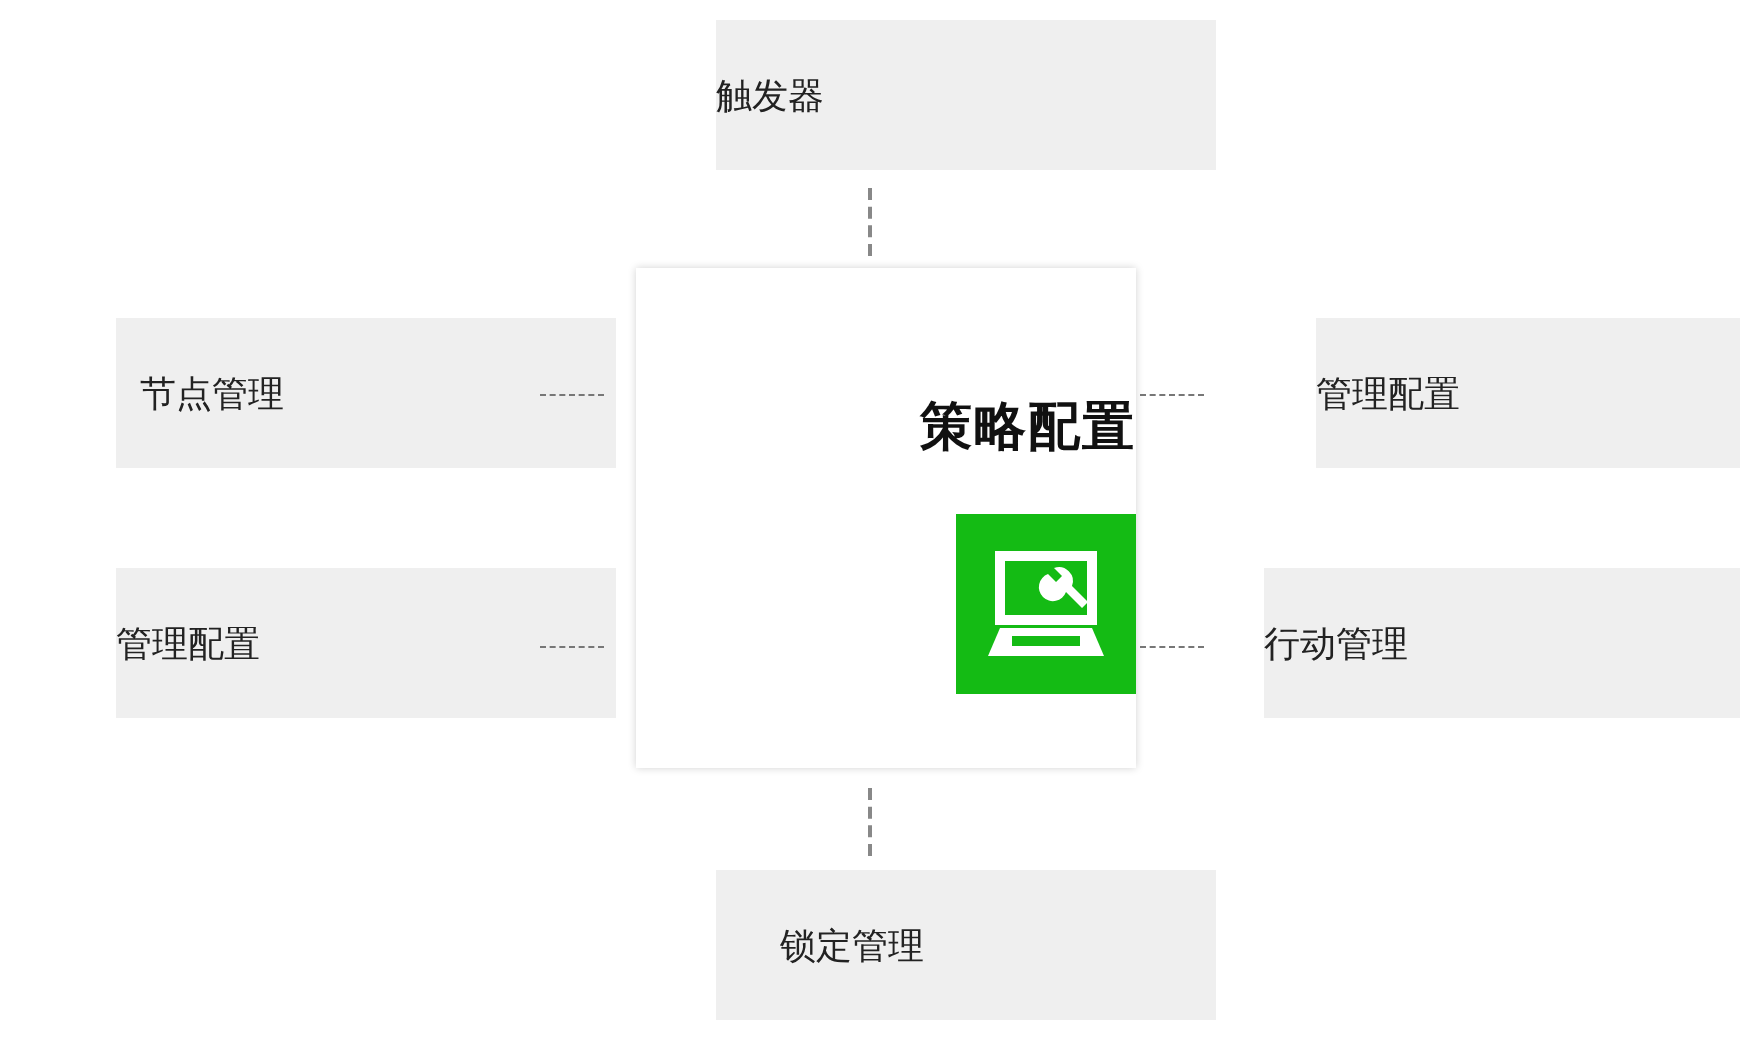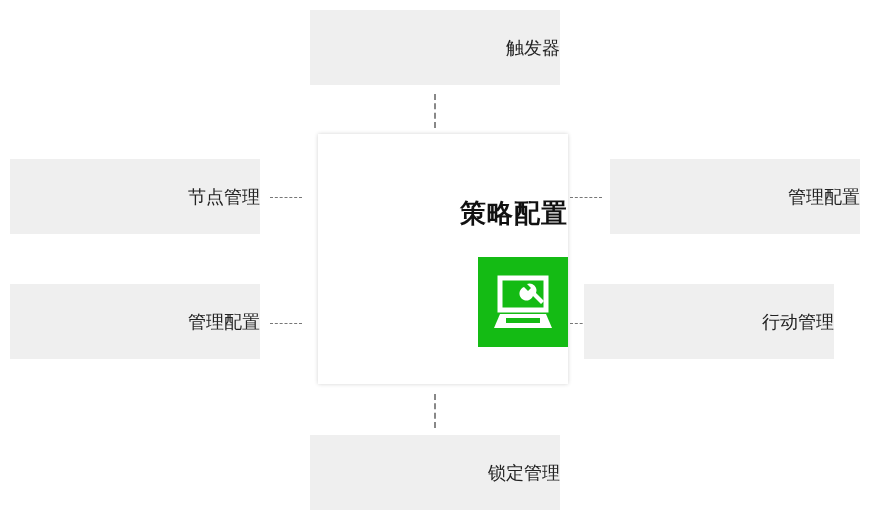--- a/index.html
+++ b/index.html
@@ -1,40 +1,40 @@
 <!DOCTYPE html>
 <html><head>
 <meta charset="utf-8">
 <style>
   html, body { margin:0; padding:0; background:#ffffff; }
   body { width:870px; height:520px; position:relative; overflow:hidden;
          font-family:"DejaVu Sans","Liberation Sans",sans-serif; }
   .box { position:absolute; width:250px; height:75px; background:#efefef;
-         display:flex; align-items:center; justify-content:flex-end;
-         font-size:18px; color:#222; box-sizing:border-box; }
+         display:flex; align-items:center; justify-content:flex-start;
+         font-size:18px; color:#222; box-sizing:border-box;margin-left:48px; }
   .center { position:absolute; left:318px; top:134px; width:250px; height:250px;
             background:#fff; box-shadow:0 0 4px rgba(0,0,0,0.18);
             display:flex; flex-direction:column; align-items:flex-end; }
   .center-title { margin-top:62px; font-size:26px; font-weight:bold; color:#111; letter-spacing:1px; }
   .icon-tile { margin-top:26px; width:90px; height:90px; background:#14bb14;
                display:flex; align-items:center; justify-content:center; }
   .vdash { position:absolute; left:434px; width:0; height:34px;
            border-left:2px dashed #888; }
   .hdash { position:absolute; width:32px; height:0; border-top:1px dashed #777; }
 </style>
 </head>
 <body>
 
 <div class="box" style="left:310px; top:10px;">
   <span>触发器</span>
 </div>
 
 <div class="vdash" style="top:94px;"></div>
 
-<div class="box" style="left:10px; top:159px;">
+<div class="box" style="left:10px; top:159px;padding-left:12px;">
   <span>节点管理</span>
 </div>
 <div class="hdash" style="left:270px; top:197px;"></div>
 
 <div class="box" style="left:10px; top:284px;">
   <span>管理配置</span>
 </div>
 <div class="hdash" style="left:270px; top:323px;"></div>
 
 <div class="center">

